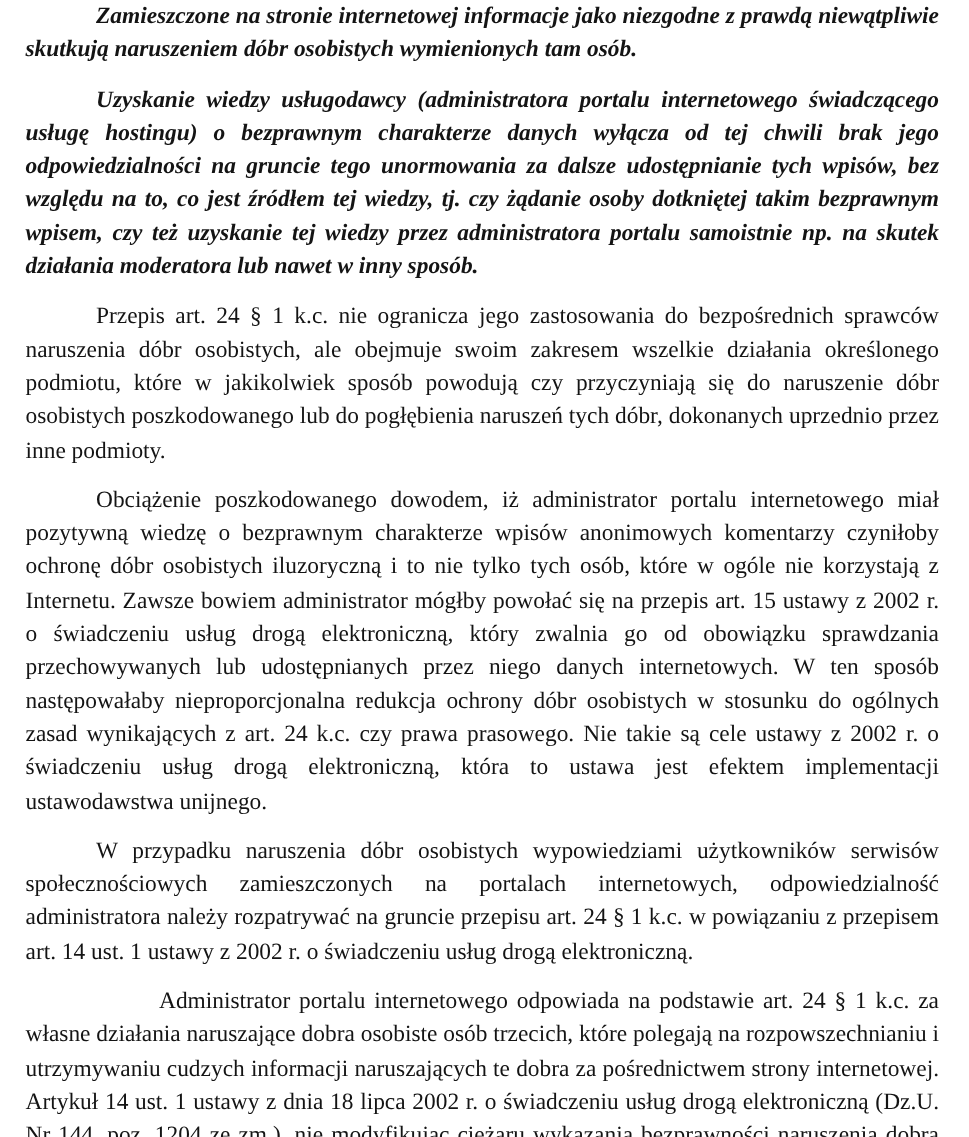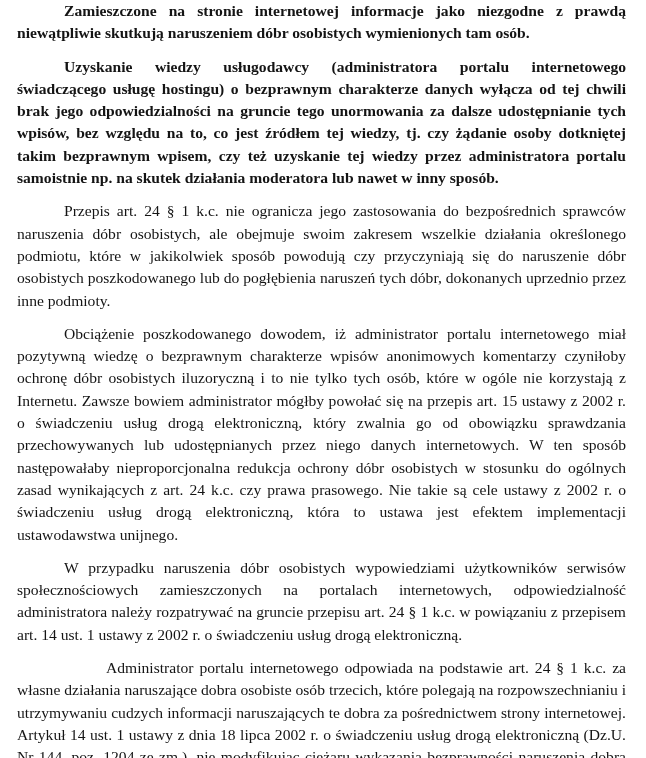--- a/index.html
+++ b/index.html
@@ -23,20 +23,21 @@
     line-height: 22.3px;
     color: #141414;
   }
   .para {
     margin: 0 0 11px 0;
     text-indent: 47px;
     text-align: justify;
   }
   .para.bold {
     font-weight: bold;
+    font-style: italic;
   }
   .b { font-weight: normal; margin-left: 42px; }
 </style>
 </head>
 <body>
 
 <div class="doc">
   <p class="para bold">Zamieszczone na stronie internetowej informacje jako niezgodne z prawdą niewątpliwie skutkują naruszeniem dóbr osobistych wymienionych tam osób.</p>
   <p class="para bold">Uzyskanie wiedzy usługodawcy (administratora portalu internetowego świadczącego usługę hostingu) o bezprawnym charakterze danych wyłącza od tej chwili brak jego odpowiedzialności na gruncie tego unormowania za dalsze udostępnianie tych wpisów, bez względu na to, co jest źródłem tej wiedzy, tj. czy żądanie osoby dotkniętej takim bezprawnym wpisem, czy też uzyskanie tej wiedzy przez administratora portalu samoistnie np. na skutek działania moderatora lub nawet w inny sposób.</p>
   <p class="para">Przepis art. 24 § 1 k.c. nie ogranicza jego zastosowania do bezpośrednich sprawców naruszenia dóbr osobistych, ale obejmuje swoim zakresem wszelkie działania określonego podmiotu, które w jakikolwiek sposób powodują czy przyczyniają się do naruszenie dóbr osobistych poszkodowanego lub do pogłębienia naruszeń tych dóbr, dokonanych uprzednio przez inne podmioty.</p>

